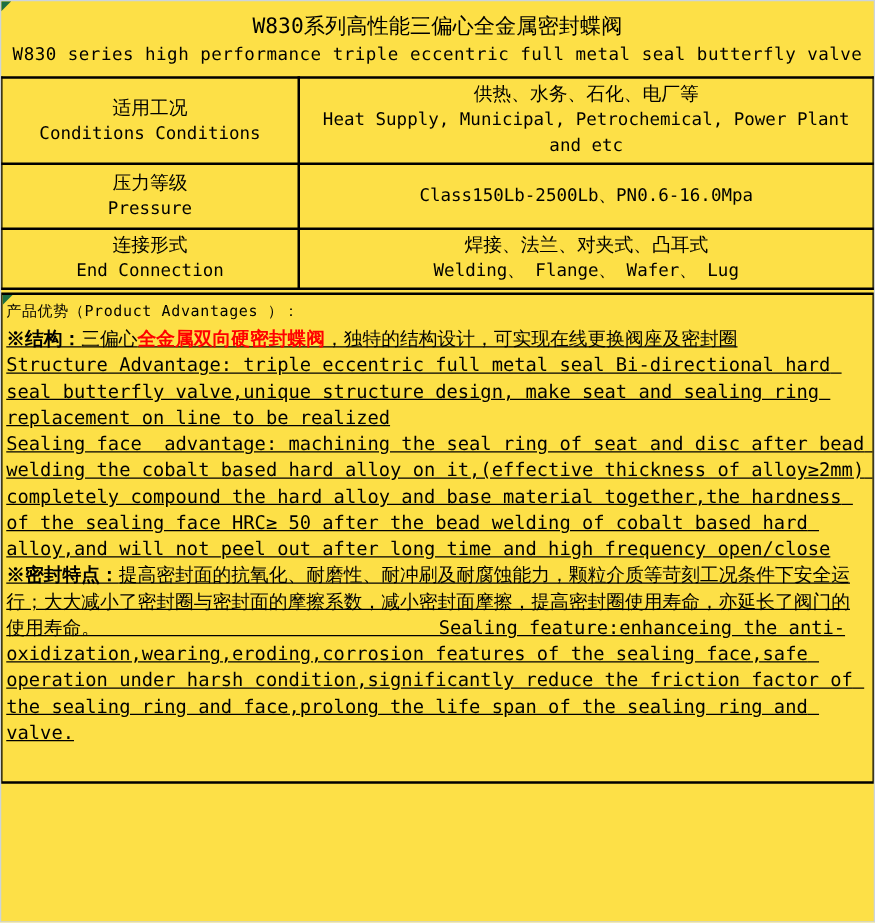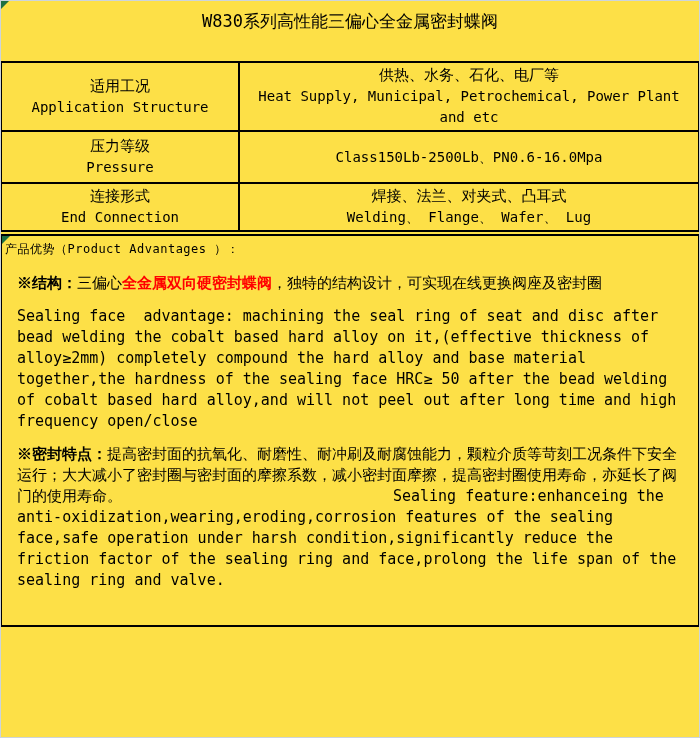--- a/index.html
+++ b/index.html
@@ -43,44 +43,46 @@
     position:relative;
     margin-top:2px;margin-left:-1px;
     width:700px;height:393px;
     box-sizing:border-box;
     border:2px solid #000;
     padding:2px 4px 2px 3px;
     overflow:hidden;
   }
   .adv-heading{font-weight:normal;font-size:12px;line-height:23px;letter-spacing:.5px;}
   .adv-box p{
-    margin:12px;
+    margin:0;
     font-size:15px;line-height:21px;
     white-space:pre-wrap;
     word-break:break-word;
+    text-decoration:underline;
   }
   .seg-bold{font-weight:bold;}
 </style>
 </head>
 <body>
 
 <div class="page">
 
   <span class="corner-flag"></span>
 
   <div class="title-block">
     <div class="title-zh">W830系列高性能三偏心全金属密封蝶阀</div>
+    <div class="title-en">W830 series high performance triple eccentric full metal seal butterfly valve</div>
   </div>
 
   <table class="spec">
     <tbody>
       <tr>
         <td class="label-cell">
           <div class="lab-zh">适用工况</div>
-          <div class="lab-en">Application Structure</div>
+          <div class="lab-en">Conditions Conditions</div>
         </td>
         <td>
           <div class="val-zh">供热、水务、石化、电厂等</div>
           <div class="val-en">Heat Supply, Municipal, Petrochemical, Power Plant and etc</div>
         </td>
       </tr>
       <tr>
         <td class="label-cell">
           <div class="lab-zh">压力等级</div>
           <div class="lab-en">Pressure</div>
@@ -100,17 +102,18 @@
           <div class="val-en">Welding、 Flange、 Wafer、 Lug</div>
         </td>
       </tr>
     </tbody>
   </table>
 
   <div class="adv-box">
     <span class="corner-flag"></span>
     <div class="adv-heading">产品优势（Product Advantages ）：</div>
     <p><span class="seg-bold">※结构：</span><span>三偏心</span><span class="seg-bold" style="color: rgb(255, 0, 0);">全金属双向硬密封蝶阀</span><span>，独特的结构设计，可实现在线更换阀座及密封圈</span></p>
+    <p><span>Structure Advantage: triple eccentric full metal seal Bi-directional hard seal butterfly valve,unique structure design, make seat and sealing ring replacement on line to be realized</span></p>
     <p><span>Sealing face  advantage: machining the seal ring of seat and disc after bead welding the cobalt based hard alloy on it,(effective thickness of alloy≥2mm) completely compound the hard alloy and base material together,the hardness of the sealing face HRC≥ 50 after the bead welding of cobalt based hard alloy,and will not peel out after long time and high frequency open/close</span></p>
     <p><span class="seg-bold">※密封特点：</span><span>提高密封面的抗氧化、耐磨性、耐冲刷及耐腐蚀能力，颗粒介质等苛刻工况条件下安全运行；大大减小了密封圈与密封面的摩擦系数，减小密封面摩擦，提高密封圈使用寿命，亦延长了阀门的使用寿命。</span><span>                              Sealing feature:enhanceing the anti-oxidization,wearing,eroding,corrosion features of the sealing face,safe operation under harsh condition,significantly reduce the friction factor of the sealing ring and face,prolong the life span of the sealing ring and valve.</span></p>
   </div>
 
 </div>
 
 </body></html>

